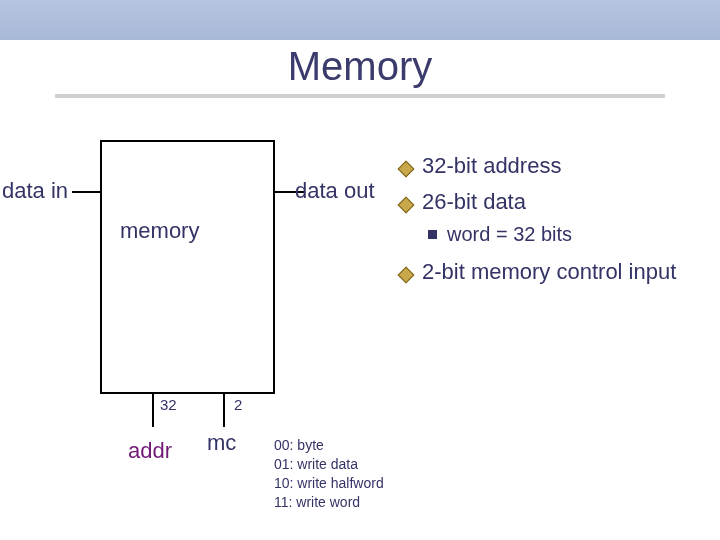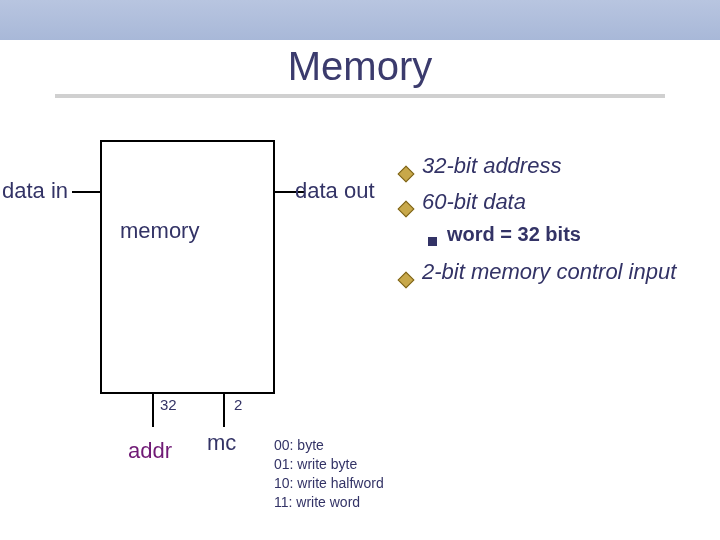--- a/index.html
+++ b/index.html
@@ -127,44 +127,42 @@
     color: #333366;
   }
   .bullets {
     position: absolute;
     top: 152px;
     left: 400px;
     width: 310px;
   }
   .b1 {
     display: flex;
-    align-items: flex-end;
+    align-items: center;
     margin-bottom: 8px;
-    font-style: italic;
   }
   .diamond {
     width: 12px;
     height: 12px;
     background: #c8a84a;
     border: 1px solid #7a6018;
     transform: rotate(45deg);
     margin-right: 10px;
     margin-top: 7px;
     flex-shrink: 0;
   }
   .b1-text {
     font-size: 22px;
     color: #333366;
     line-height: 1.25;
   }
   .b2 {
     display: flex;
-    align-items: flex-end;
+    align-items: center;
     margin: 4px 0 12px 28px;
-    font-weight: bold;
   }
   .square {
     width: 9px;
     height: 9px;
     background: #333366;
     margin-right: 10px;
     flex-shrink: 0;
   }
   .b2-text {
     font-size: 20px;
@@ -204,30 +202,30 @@
 <div class="mc-width">2</div>
 <div class="mc-label">mc</div>
 
 <div class="bullets">
   <div class="b1">
     <div class="diamond"></div>
     <div class="b1-text">32-bit address</div>
   </div>
   <div class="b1">
     <div class="diamond"></div>
-    <div class="b1-text">60-bit data</div>
+    <div class="b1-text">26-bit data</div>
   </div>
   <div class="b2">
     <div class="square"></div>
     <div class="b2-text">word = 32 bits</div>
   </div>
   <div class="b1">
     <div class="diamond"></div>
     <div class="b1-text">2-bit memory control input</div>
   </div>
 </div>
 
 <div class="codes">
   <div>00: byte</div>
-  <div>01: write byte</div>
+  <div>01: write data</div>
   <div>10: write halfword</div>
   <div>11: write word</div>
 </div>
 
 </body></html>

